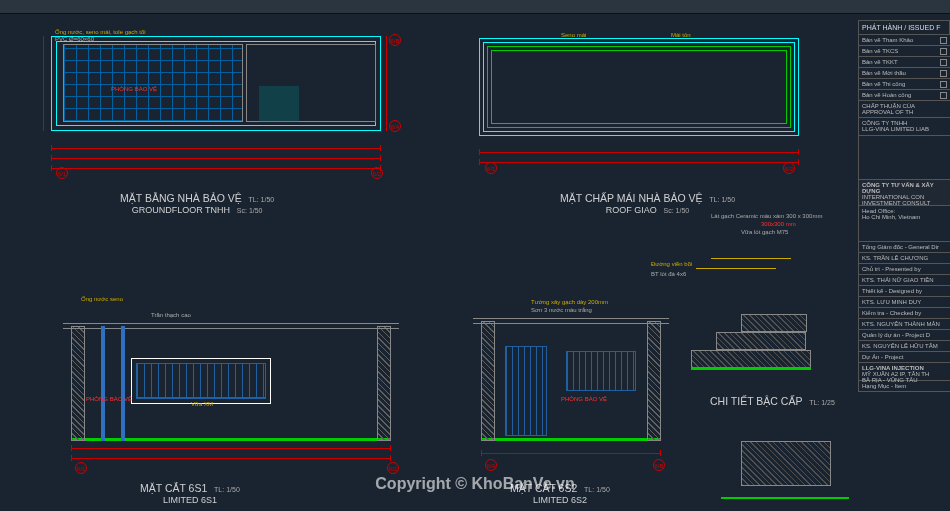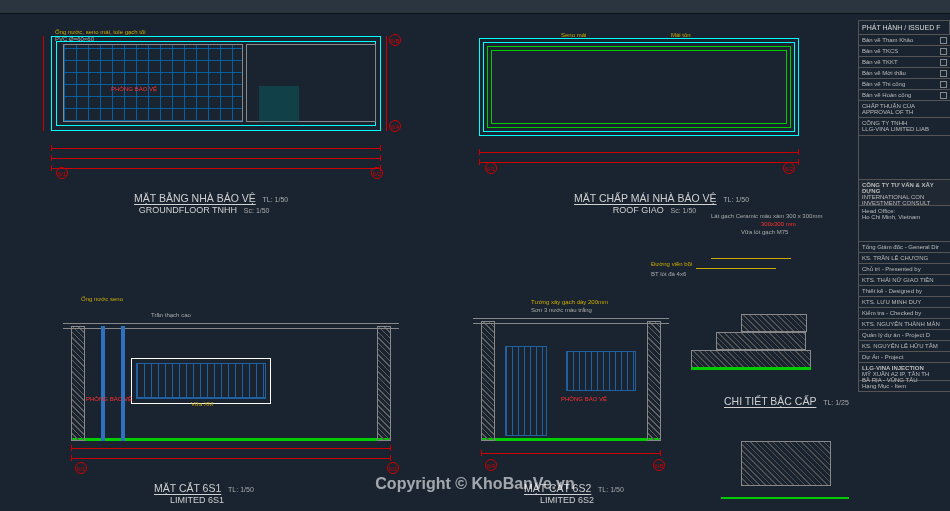--- a/index.html
+++ b/index.html
@@ -79,21 +79,21 @@
     position: absolute;
     width: 1px;
     background: #cc0000;
   }
   .title {
     position: absolute;
     font-size: 10px;
     text-align: center;
     color: #d0d0d0;
   }
-  .title .vn { text-decoration: underline; text-underline-offset: 2px; font-size: 10.5px; margin-left: 14px; }
+  .title .vn { text-underline-offset: 2px; font-size: 10.5px; }
   .title .en { font-size: 9px; }
   .title .scale { font-size: 7px; color: #aaa; display: inline-block; margin-left: 4px;}
   
   .plan2 {
     top: 25px; left: 470px;
     width: 340px; height: 155px;
   }
   .plan2 .outer {
     position: absolute;
     top: 12px; left: 8px;

